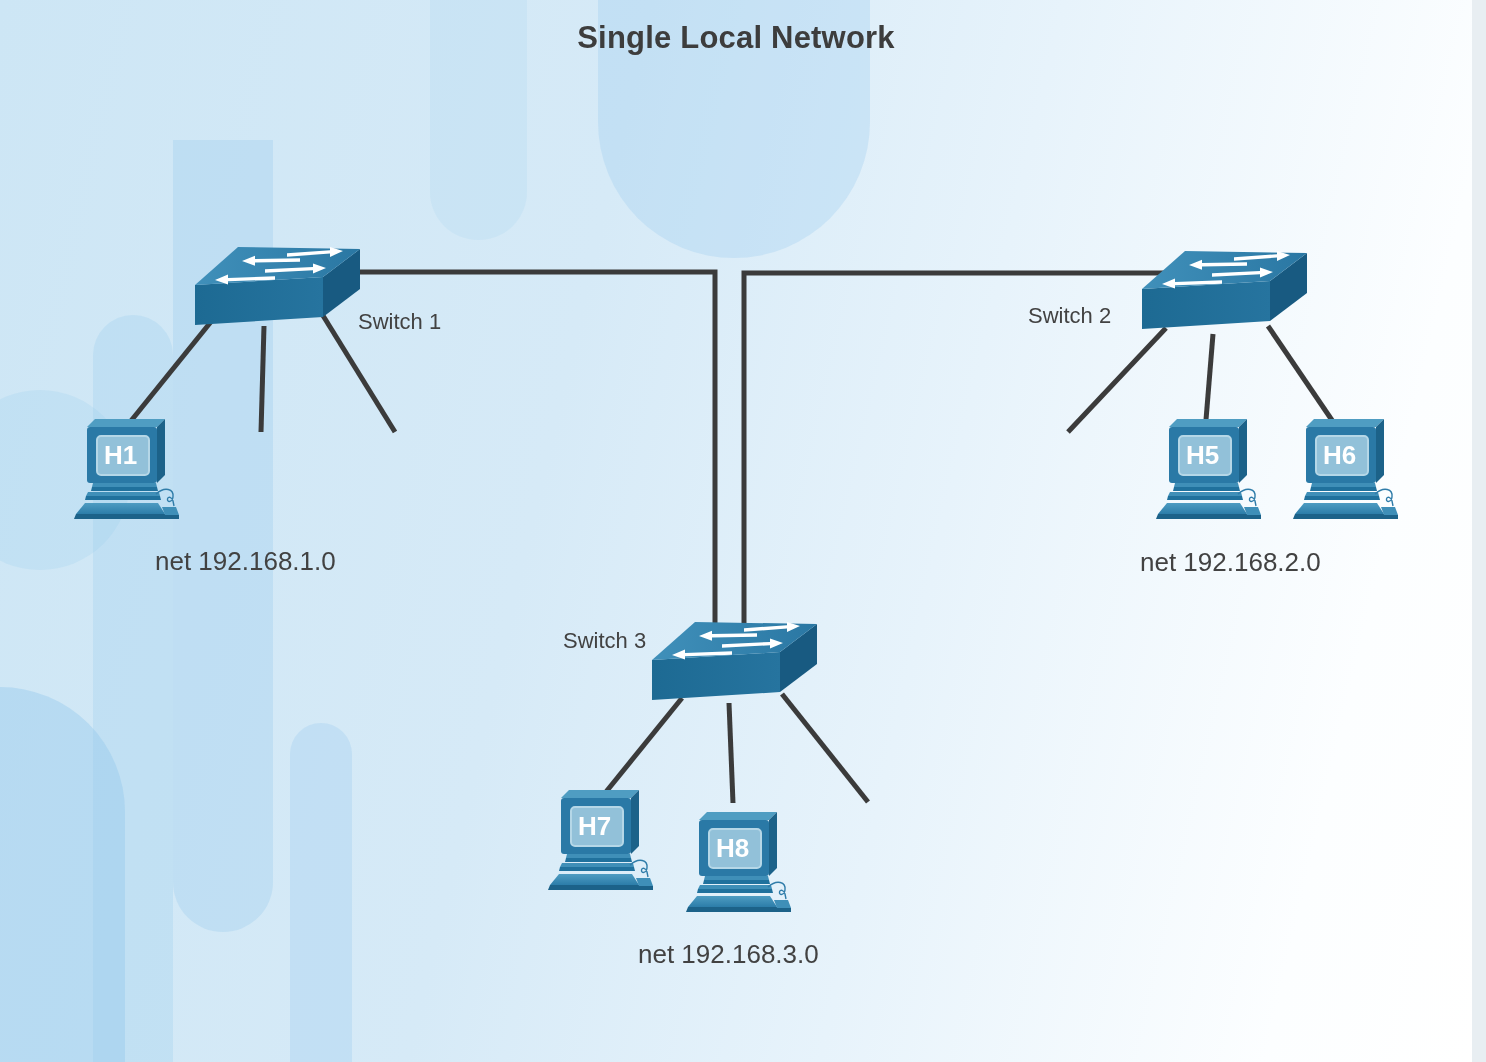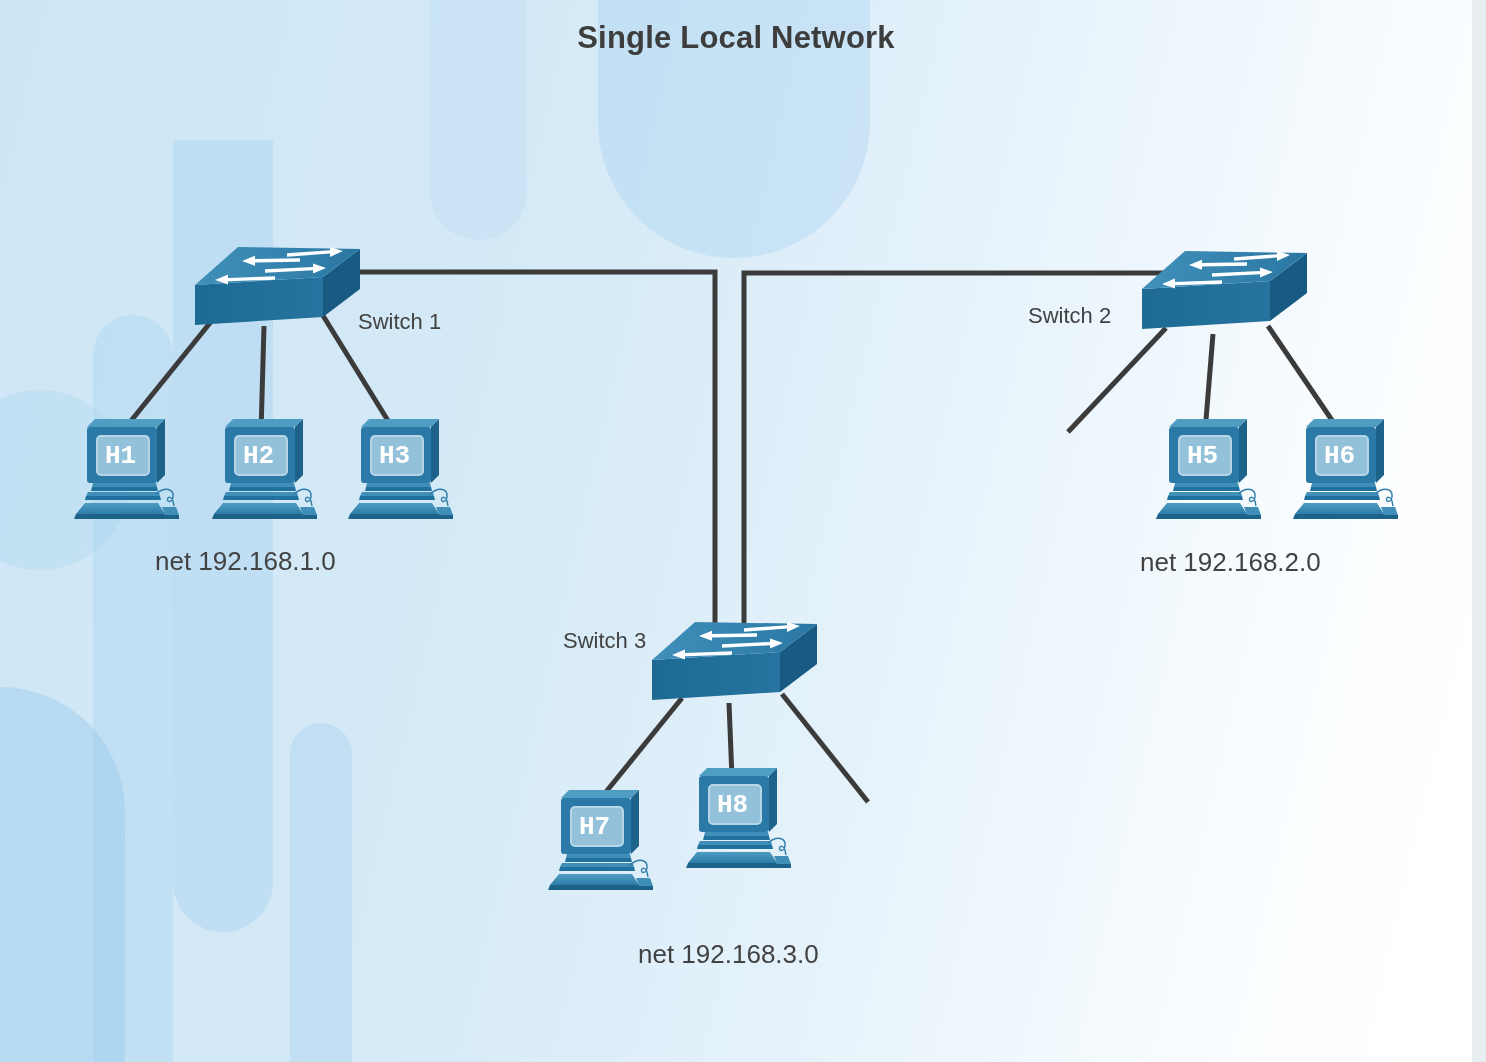--- a/index.html
+++ b/index.html
@@ -21,21 +21,21 @@
   .node{position:absolute;z-index:3;}
   .label{position:absolute;z-index:4;color:#424242;font-size:22px;line-height:26px;white-space:nowrap;}
   .net-label{font-size:26px;}
   .title{
     position:absolute;left:0;right:0;top:20px;margin:0;text-align:center;z-index:4;
     font-size:31px;line-height:36px;font-weight:bold;color:#3d3d3d;letter-spacing:.2px;
   }
   .host-label{
     position:absolute;left:25px;top:18px;width:52px;height:39px;box-sizing:border-box;
     display:flex;align-items:center;justify-content:center;padding-right:5px;
-    color:#ffffff;font-weight:bold;font-size:26px;font-family:Liberation Mono, monospace;
+    color:#ffffff;font-weight:bold;font-size:26px;
   }
   .defs-svg{position:absolute;width:0;height:0;overflow:hidden;}
 </style>
 </head>
 <body>
 
 <div class="stage">
 
   <div class="deco d1"></div>
   <div class="deco d2"></div>
@@ -121,53 +121,41 @@
   <div class="label" style="left:358px;top:309px">Switch 1</div>
   <div class="label" style="left:1028px;top:303px">Switch 2</div>
   <div class="label" style="left:563px;top:628px">Switch 3</div>
 
   <div class="node" style="left:72px;top:418px">
     <svg width="112" height="106" viewBox="0 0 112 106">
         <use href="#sym-host"></use>
       </svg>
     <span class="host-label">H1</span>
   </div>
-  <div class="node" style="left:210px;top:418px">
-    <svg width="112" height="106" viewBox="0 0 112 106">
-        <use href="#sym-host"></use>
-      </svg>
-    <span class="host-label">H2</span>
-  </div>
-  <div class="node" style="left:346px;top:418px">
-    <svg width="112" height="106" viewBox="0 0 112 106">
-        <use href="#sym-host"></use>
-      </svg>
-    <span class="host-label">H3</span>
-  </div>
 
   <div class="node" style="left:1154px;top:418px">
     <svg width="112" height="106" viewBox="0 0 112 106">
         <use href="#sym-host"></use>
       </svg>
     <span class="host-label">H5</span>
   </div>
   <div class="node" style="left:1291px;top:418px">
     <svg width="112" height="106" viewBox="0 0 112 106">
         <use href="#sym-host"></use>
       </svg>
     <span class="host-label">H6</span>
   </div>
 
   <div class="node" style="left:546px;top:789px">
     <svg width="112" height="106" viewBox="0 0 112 106">
         <use href="#sym-host"></use>
       </svg>
     <span class="host-label">H7</span>
   </div>
-  <div class="node" style="left:684px;top:767px">
+  <div class="node" style="left:684px;top:811px">
     <svg width="112" height="106" viewBox="0 0 112 106">
         <use href="#sym-host"></use>
       </svg>
     <span class="host-label">H8</span>
   </div>
 
   <div class="label net-label" style="left:155px;top:548px">net 192.168.1.0</div>
   <div class="label net-label" style="left:1140px;top:549px">net 192.168.2.0</div>
   <div class="label net-label" style="left:638px;top:941px">net 192.168.3.0</div>
 

